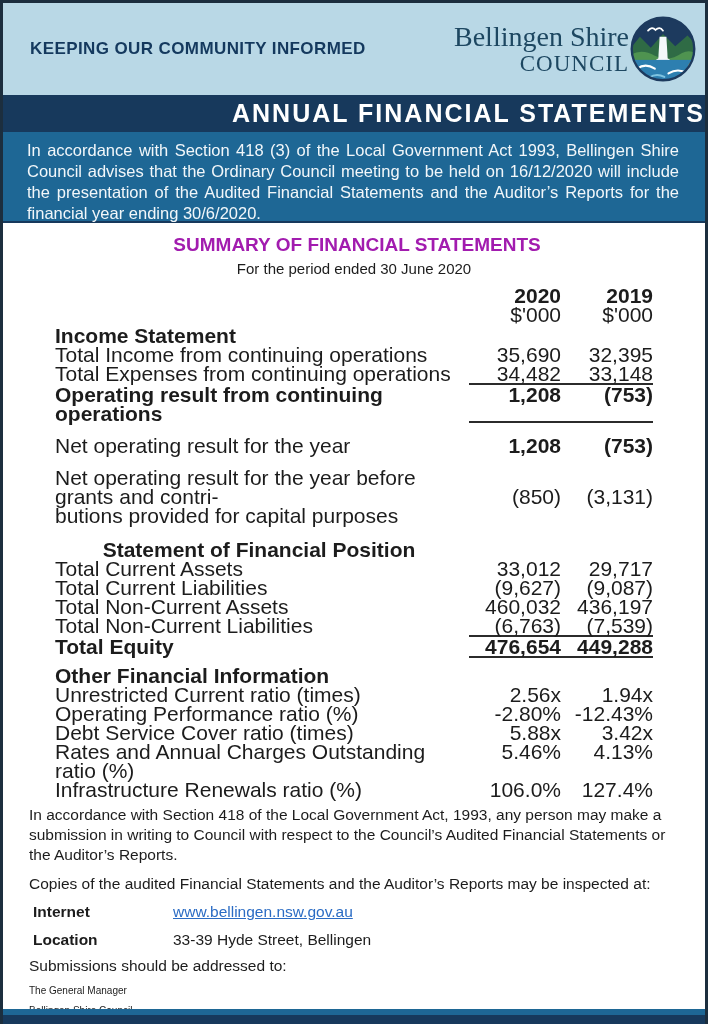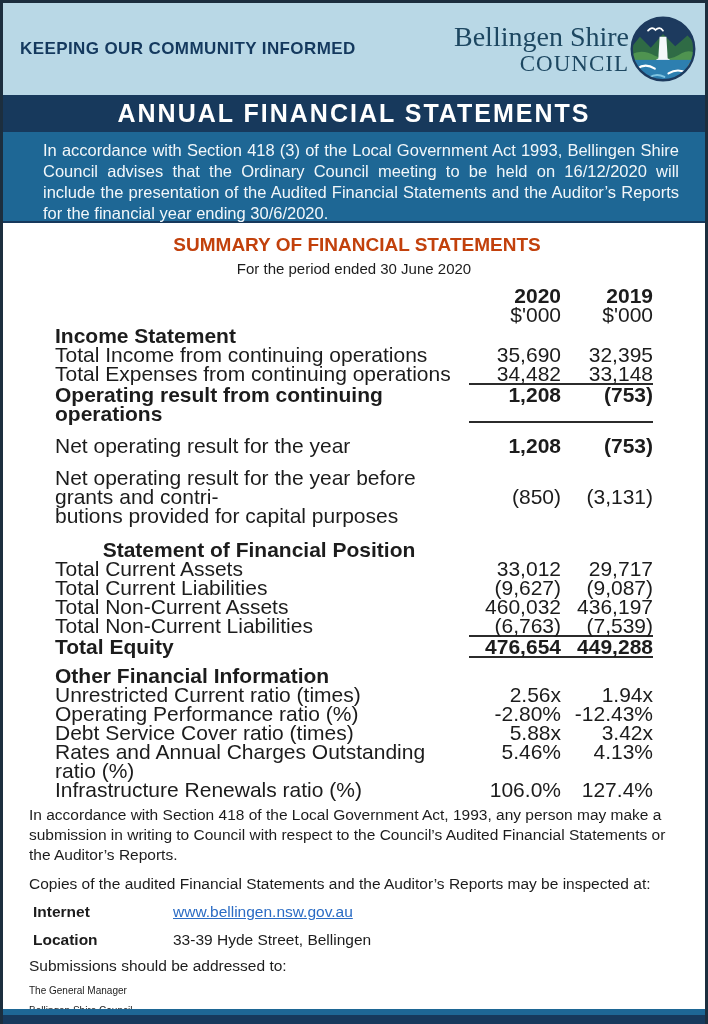--- a/index.html
+++ b/index.html
@@ -8,56 +8,56 @@
     background:#ffffff;
     border-left:3px solid #1c2e3e; border-right:3px solid #1c2e3e; border-top:3px solid #1c2e3e;
     display:flex; flex-direction:column;
     font-family:"Liberation Sans", sans-serif; color:#1c1c1c;
     overflow:hidden;
   }
 
   
   .masthead {
     height:92px; flex:0 0 auto; background:#b9d8e6;
-    display:flex; align-items:center; padding:0 8px 0 17px; box-sizing:border-box;
+    display:flex; align-items:center; padding:0 8px 0 27px; box-sizing:border-box;
   }
   .tagline {
     font-size:17px; font-weight:bold; letter-spacing:0.4px; color:#14395e;
   }
   .brand { margin-left:auto; display:flex; align-items:center; }
   .brand-text {
     text-align:right; color:#1d4761;
     font-family:"Liberation Serif", serif; line-height:1.04;
   }
   .brand-line1 { font-size:28px; }
   .brand-line2 { font-size:23px; letter-spacing:1px; }
   .logo { width:68px; height:68px; display:block; }
 
   
   .title-band {
     height:37px; flex:0 0 auto; background:#17395c;
-    display:flex; align-items:center; justify-content:center;
+    display:flex; align-items:center; justify-content:flex-end;
   }
   .title-band .t {
     color:#ffffff; font-size:25px; font-weight:bold; letter-spacing:2px;
   }
 
   
   .notice-band {
     height:91px; flex:0 0 auto; background:#1e6795; box-sizing:border-box;
-    padding:8px 26px 0 40px; border-bottom:2px solid #17395c;
+    padding:8px 26px 0 24px; border-bottom:2px solid #17395c;
   }
   .notice-band p {
     margin:0; color:#f2f7fa; font-size:16.5px; line-height:21px; text-align:justify;
   }
 
   
   .content { flex:1 1 auto; min-height:0; overflow:hidden; padding-top:4px; }
 
-  .sum-title { margin:7px 0 0; text-align:center; font-size:19px; font-weight:bold; color:#c2410c;padding-left:6px; }
+  .sum-title { margin:7px 0 0; text-align:center; font-size:19px; font-weight:bold; color:#a21caf;padding-left:6px; }
   .sum-period { margin:4px 0 0; text-align:center; font-size:15px; }
 
   
   .fintable { margin:9px 52px 0 52px; font-size:21px; }
   .trow { display:grid; grid-template-columns:1fr 92px 92px; line-height:19px; }
   .tlabel { padding-right:6px; }
   .tval { text-align:right; }
   .bold { font-weight:bold; }
   .bold-row .tlabel, .bold-row .tval { font-weight:bold; }
   .rule .tval { border-bottom:2px solid #2b2b2b; }

